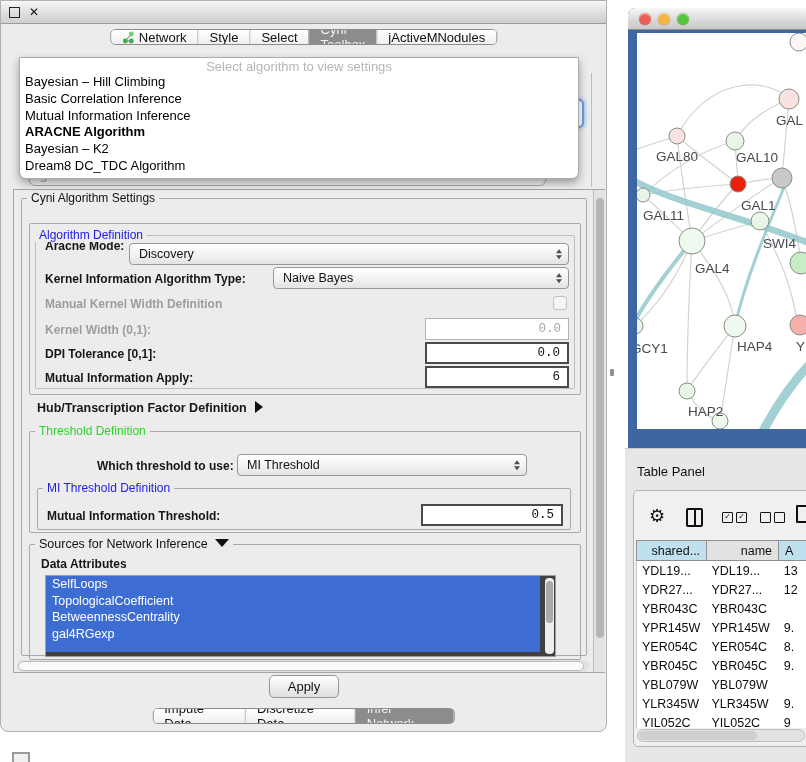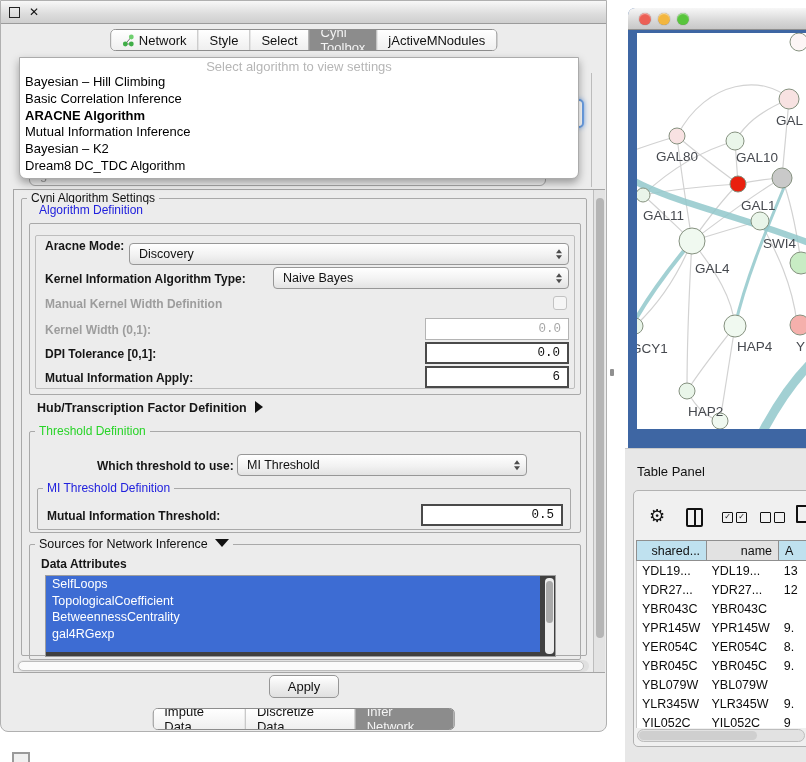--- a/index.html
+++ b/index.html
@@ -10,21 +10,21 @@
   
   .cp-window{left:0;top:8;width:607px;height:732px;background:#ececec;border:1px solid #b0b0b0;
              border-radius:0 0 8px 8px;box-sizing:border-box;}
   .titlebar{height:23px;background:linear-gradient(#f8f8f8,#dcdcdc 60%,#cfcfcf);
             border-bottom:1px solid #9b9b9b;display:flex;align-items:center;padding:0 8px;box-sizing:border-box;}
   .titlebar .t-title{font-size:13px;color:#1c1c1c;flex:1;}
   .wb-float{width:9px;height:9px;border:1.5px solid #222;margin-right:9px;}
   .wb-close{font-size:12px;font-weight:bold;color:#111;line-height:9px;}
 
   
-  .seg{display:flex;border:1px solid #8d8d8d;border-radius:5px;overflow:hidden;background:#fff;height:22px;box-sizing:border-box;}
+  .seg{display:flex;border:1px solid #8d8d8d;border-radius:5px;overflow:hidden;background:#fff;height:16px;box-sizing:border-box;}
   .seg .tab{display:flex;align-items:center;gap:5px;padding:0 11px;font-size:13px;color:#111;
             background:linear-gradient(#ffffff,#efefef);border-left:1px solid #b8b8b8;cursor:default;}
   .seg .tab:first-child{border-left:none;}
   .seg .tab.sel{background:#8c8c8c;color:#f4f4f4;}
 
   
   .popup{left:18px;top:56px;width:560px;min-height:116px;background:#fff;border:1px solid #ababab;
          border-radius:0 0 7px 7px;box-shadow:0 4px 9px rgba(0,0,0,0.35);z-index:30;padding-bottom:3px;box-sizing:border-box;}
   .popup .prompt{font-size:13px;color:#b6b6b6;text-align:center;padding-top:1px;height:15px;}
   .popup .p-item{font-size:13px;color:#000;padding-left:5px;line-height:16.8px;}
@@ -158,40 +158,40 @@
   </div>
   <div class="abs bg-combo">
     <span>gal-filtered sif default node</span>
   </div>
 
   <div class="abs popup">
     <div class="prompt">Select algorithm to view settings</div>
     <div id="popup-items">
         <div class="p-item">Bayesian – Hill Climbing</div>
         <div class="p-item">Basic Correlation Inference</div>
+        <div class="p-item">Mutual Information Inference</div>
         <div class="p-item bold">ARACNE Algorithm</div>
-        <div class="p-item">Mutual Information Inference</div>
         <div class="p-item">Bayesian – K2</div>
         <div class="p-item">Dream8 DC_TDC Algorithm</div>
       </div>
   </div>
 
   <div class="abs set-panel"></div>
   <div class="abs vsb">
       <span class="thumb"></span>
     </div>
   <div class="abs hsb">
       <span class="thumb"></span>
     </div>
 
   <div class="grp" style="left:20px;top:197px;width:566px;height:458px;"></div>
   <span class="legend black" style="left:26px;top:190px;">Cyni Algorithm Settings</span>
 
   <div class="grp" style="left:28px;top:222px;width:552px;height:172px;"></div>
-  <span class="legend blue" style="left:34px;top:202px;">Algorithm Definition</span>
+  <span class="legend blue" style="left:34px;top:227px;">Algorithm Definition</span>
   <div class="grp" style="left:34px;top:234px;width:540px;height:154px;border-color:#bdbdbd;"></div>
 
   <span class="lb" style="left:44px;top:238px;">Aracne Mode:</span>
   <div class="combo" style="left:128px;top:242px;width:440px;">
     <span>Discovery</span>
     <span class="spin">
         <i class="up"></i>
         <i class="dn"></i>
       </span>
   </div>

